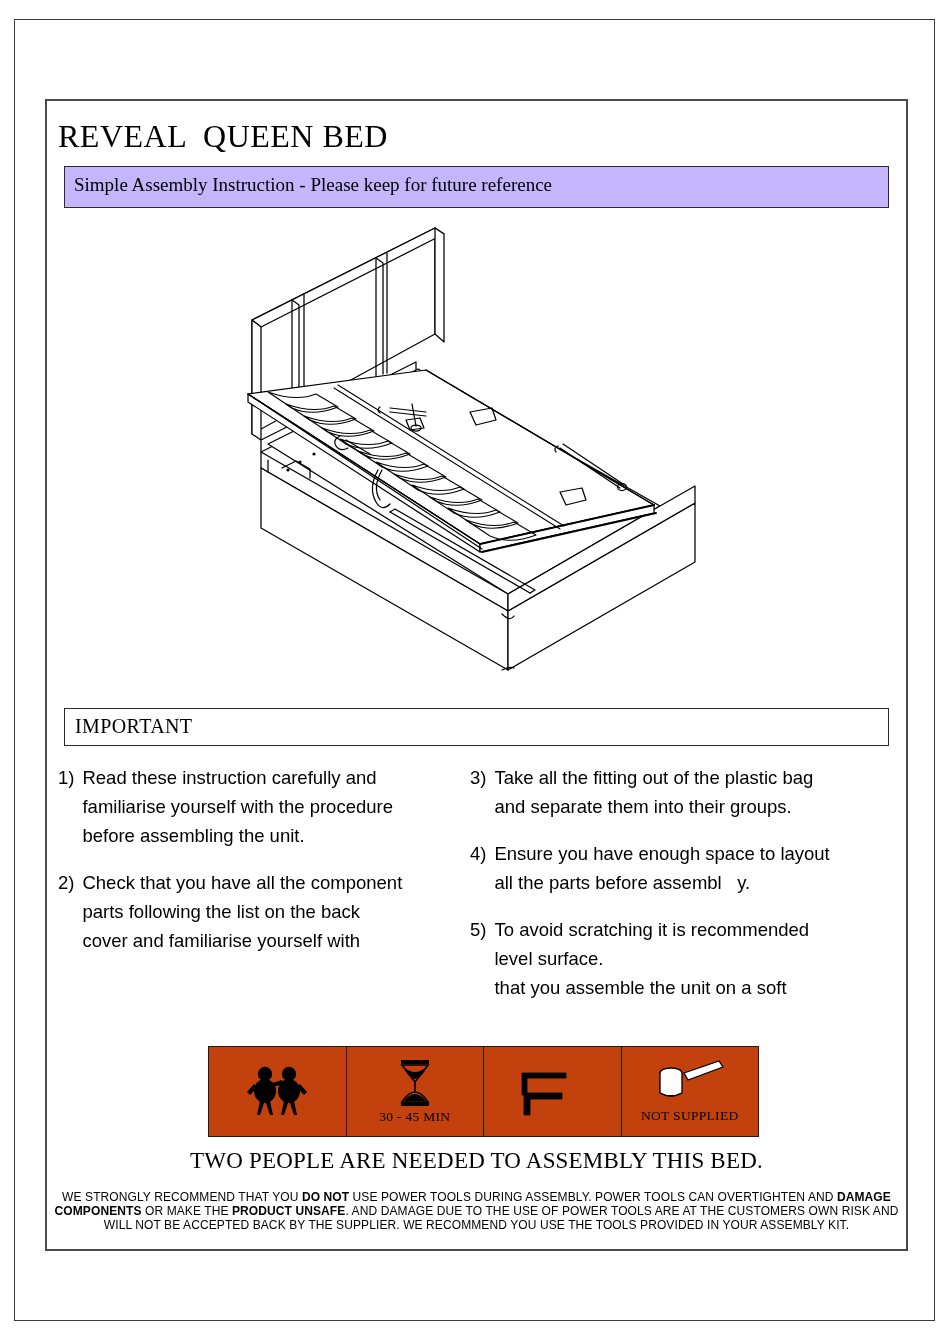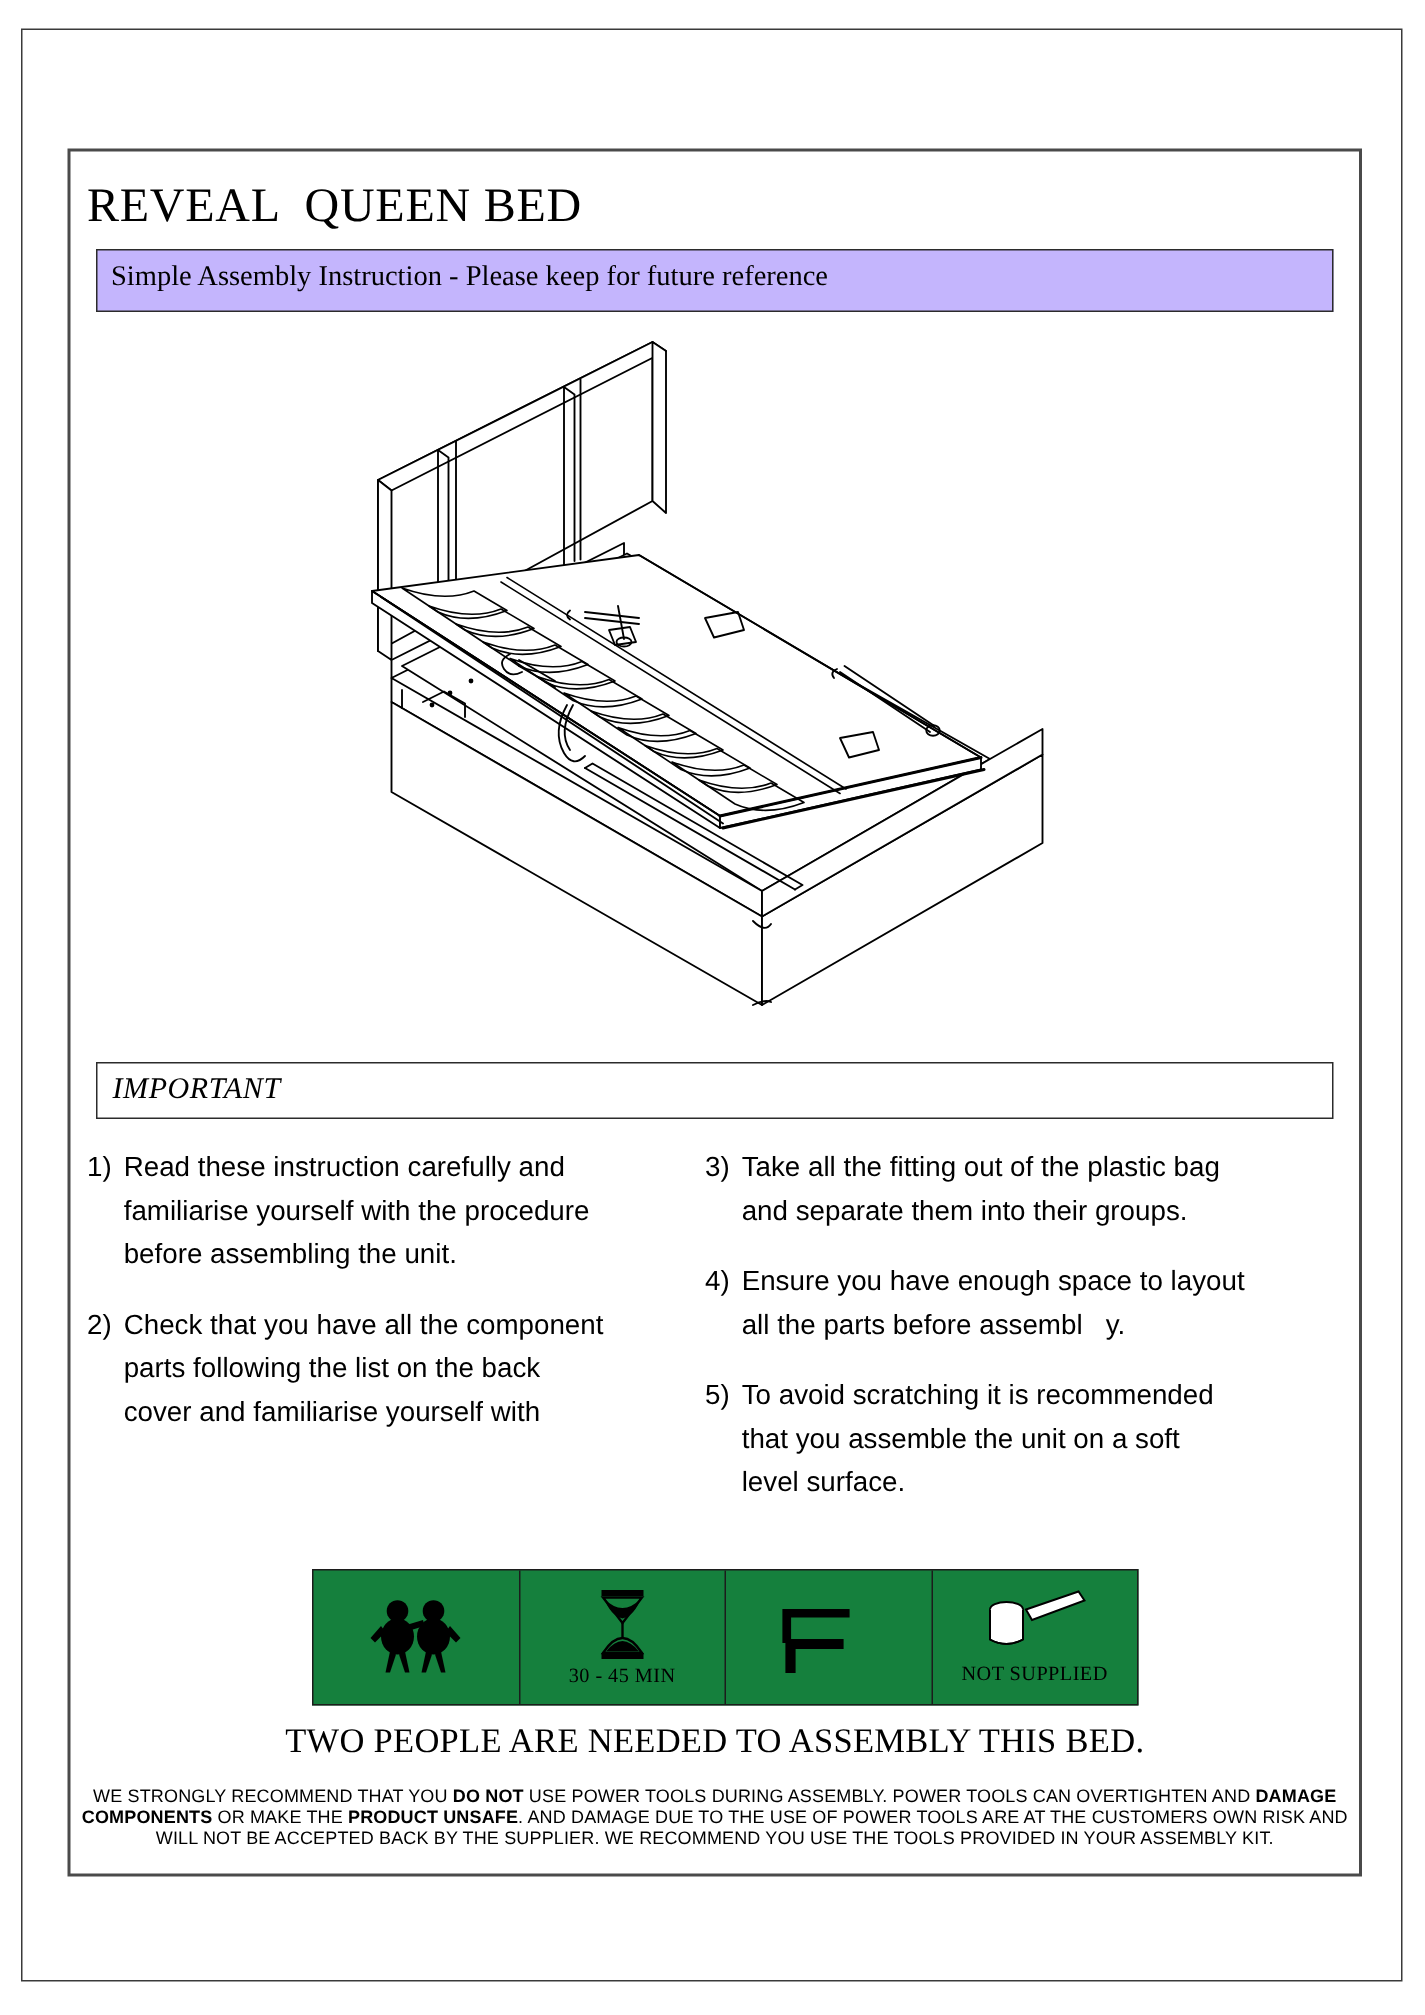--- a/index.html
+++ b/index.html
@@ -84,21 +84,20 @@
     height: 38px;
     border: 1.5px solid #2b2b2b;
     box-sizing: border-box;
   }
   .important-text {
     position: absolute;
     left: 10px;
     top: 6px;
     font-size: 20px;
     letter-spacing: 0.4px;
-    font-style: italic;
   }
 
   
   .col {
     position: absolute;
     font-family: "Liberation Sans", sans-serif;
     font-size: 18.5px;
     line-height: 29px;
   }
   .col-left  { left: 58px;  top: 763px; width: 400px; }
@@ -118,21 +117,21 @@
   
   .icon-strip {
     position: absolute;
     left: 208px;
     top: 1046px;
     width: 551px;
     height: 91px;
     display: flex;
     border: 1.5px solid #1c1c1c;
     box-sizing: border-box;
-    background: #15803d;
+    background: #c2410c;
   }
   .icon-cell {
     flex: 1 1 0;
     position: relative;
     border-right: 1.5px solid #1c1c1c;
     box-sizing: border-box;
     display: flex;
     flex-direction: column;
     align-items: center;
     justify-content: center;
@@ -330,22 +329,22 @@
       <div class="instr-num">4)</div>
       <div class="instr-body">
         <div class="instr-line">Ensure you have enough space to layout</div>
         <div class="instr-line">all the parts before assembl   y.</div>
       </div>
     </div>
     <div class="instr-item">
       <div class="instr-num">5)</div>
       <div class="instr-body">
         <div class="instr-line">To avoid scratching it is recommended</div>
+        <div class="instr-line">level surface.</div>
         <div class="instr-line">that you assemble the unit on a soft</div>
-        <div class="instr-line">level surface.</div>
       </div>
     </div>
   </div>
 
 <div class="icon-strip">
   <div class="icon-cell">
     <div class="icon-art">
       <svg width="62" height="52" viewBox="0 0 62 52" fill="#000">
         <circle cx="19" cy="9" r="7.2"></circle>
         <ellipse cx="19" cy="26" rx="11" ry="12"></ellipse>

